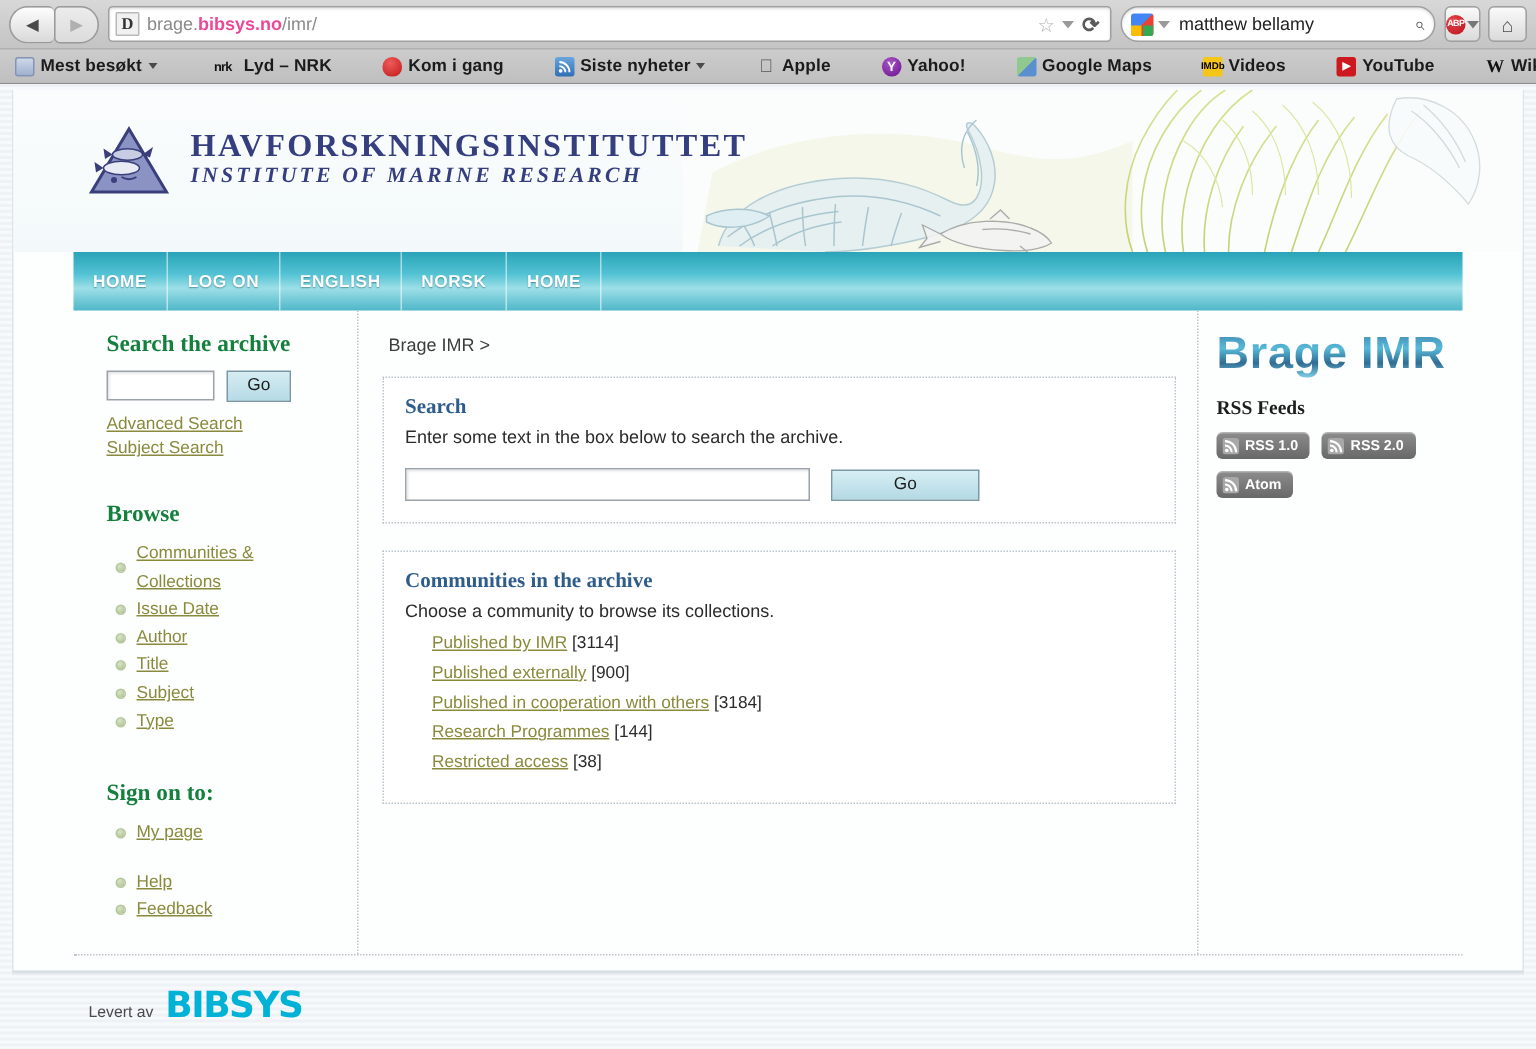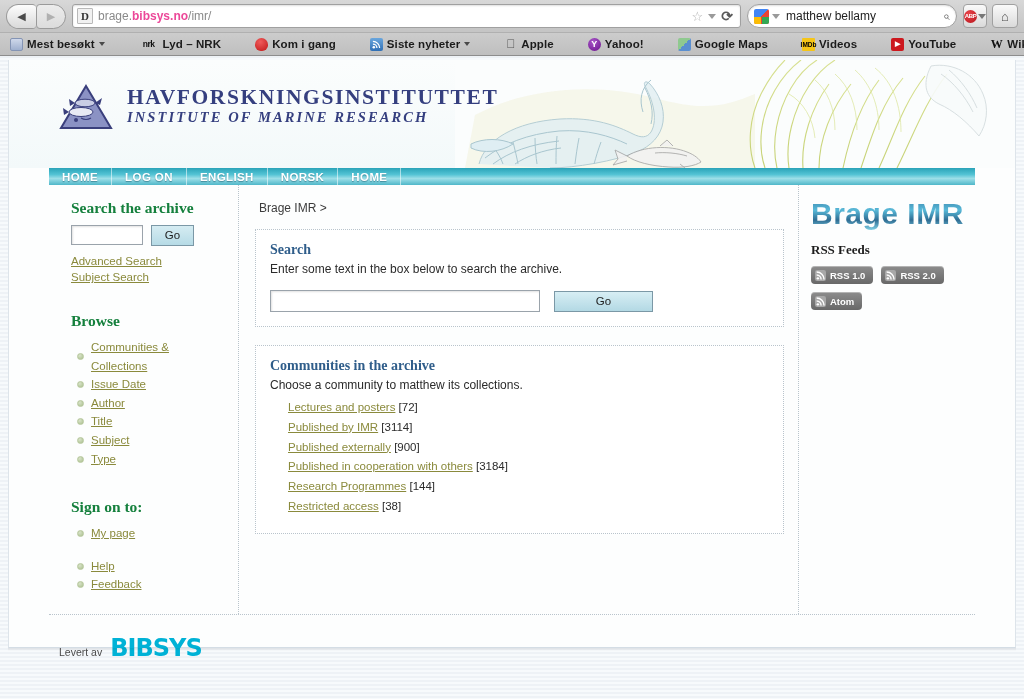--- a/index.html
+++ b/index.html
@@ -183,21 +183,21 @@
     letter-spacing: 1.6px; line-height: 1.05;
   }
   .imr-sub {
     font-family: "Liberation Serif", serif;
     font-size: 14.5px; font-style: italic; font-weight: bold; color: #353f7f;
     letter-spacing: 2.1px; line-height: 1.1; margin-top: 1px;
   }
 
   
   .navbar {
-    height: 17px; margin: 0 40px 0 40px;
+    height: 39px; margin: 0 40px 0 40px;
     background: linear-gradient(to bottom,#2aa3b8 0%, #53c3d4 38%, #9ddfe8 62%, #4fb7c9 100%);
     display: flex; align-items: stretch;
   }
   .navitem {
     display: flex; align-items: center; justify-content: center;
     padding: 0 13px;
     color: #ffffff; font-size: 11.5px; font-weight: bold;
     letter-spacing: .4px;
     border-right: 1px solid rgba(255,255,255,.55);
     text-shadow: 0 1px 1px rgba(0,60,80,.45);
@@ -619,26 +619,22 @@
         <div class="panel-h">Search</div>
         <div class="panel-p">Enter some text in the box below to search the archive.</div>
         <div class="main-search-row">
           <input class="main-input" type="text" value="" style="">
           <div class="main-gobtn">Go</div>
         </div>
       </div>
 
       <div class="panel">
         <div class="panel-h">Communities in the archive</div>
-        <div class="panel-p" style="margin-bottom:4px">Choose a community to matthew its collections.</div>
+        <div class="panel-p" style="margin-bottom:4px">Choose a community to browse its collections.</div>
         <ul class="comm-list">
-          <li>
-            <a>Lectures and posters</a>
-            <span>[72]</span>
-          </li>
           <li>
             <a>Published by IMR</a>
             <span>[3114]</span>
           </li>
           <li>
             <a>Published externally</a>
             <span>[900]</span>
           </li>
           <li>
             <a>Published in cooperation with others</a>

